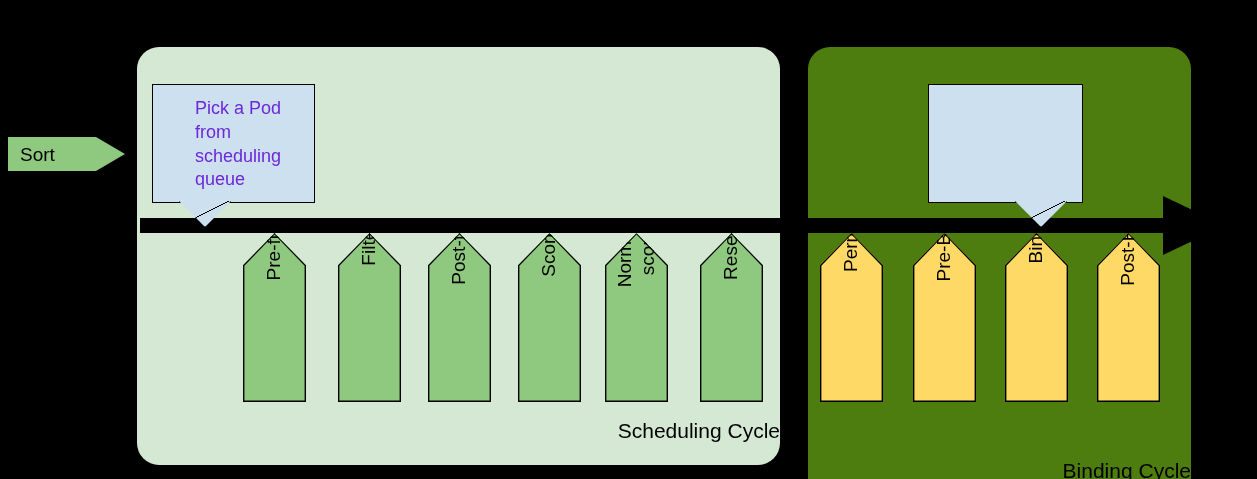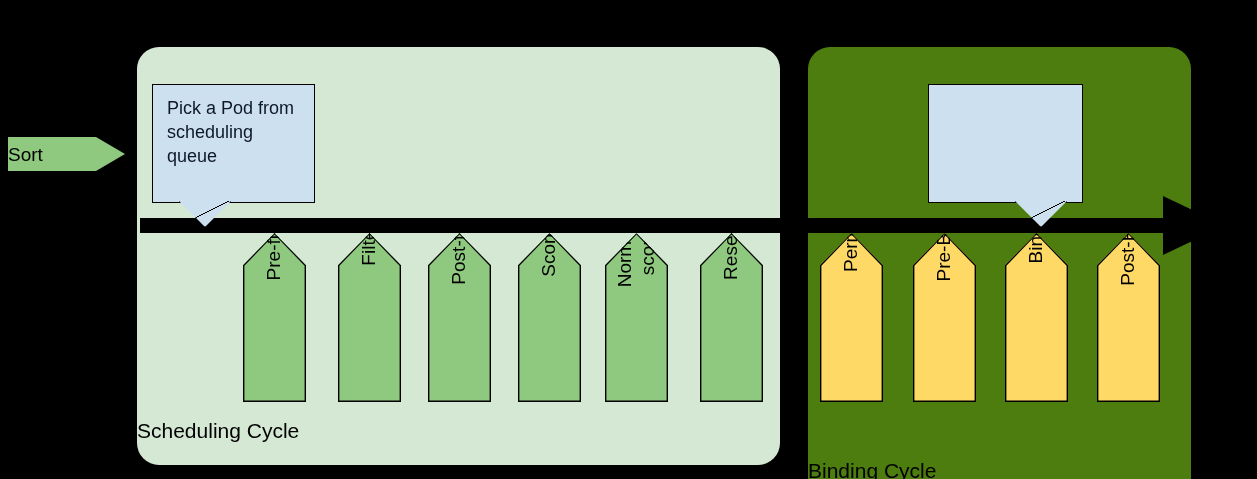--- a/index.html
+++ b/index.html
@@ -24,21 +24,21 @@
     left: 8px;
     top: 137px;
     width: 117px;
     height: 34px;
     background: #8FC97F;
     clip-path: polygon(0 0, 88px 0, 100% 50%, 88px 100%, 0 100%);
     display: flex;
     align-items: center;
   }
   .sort-arrow span {
-    padding-left: 0;
+    padding-left: 12px;
     font-size: 19px;
     color: #000000;
     line-height: 1;
   }
 
   
   .panel {
     position: absolute;
     border-radius: 22px;
   }
@@ -54,21 +54,21 @@
     top: 47px;
     width: 383px;
     height: 458px;
     background: #4d7c0f;
   }
   .cycle-label {
     position: absolute;
     bottom: 22px;
     left: 0;
     width: 100%;
-    text-align: left;
+    text-align: right;
     font-size: 21px;
     color: #000000;
   }
 
   
   .timeline-bar {
     position: absolute;
     left: 140px;
     top: 218px;
     width: 1041px;
@@ -90,22 +90,23 @@
     position: absolute;
     background: #CCE0F0;
     border: 1px solid #000000;
     box-sizing: border-box;
   }
   .callout .callout-text {
     display: block;
     padding: 12px 14px 0 14px;
     font-size: 18px;
     line-height: 1.32;
-    color: #0f172a;
+    color: #6d28d9;
     white-space: pre-line;
+    margin-left: 28px;
   }
   
   .callout .tail {
     position: absolute;
     top: 100%;
     width: 52px;
     height: 26px;
     margin-top: -1px;
     background: #CCE0F0;
     border-left: 1px solid #000000;

